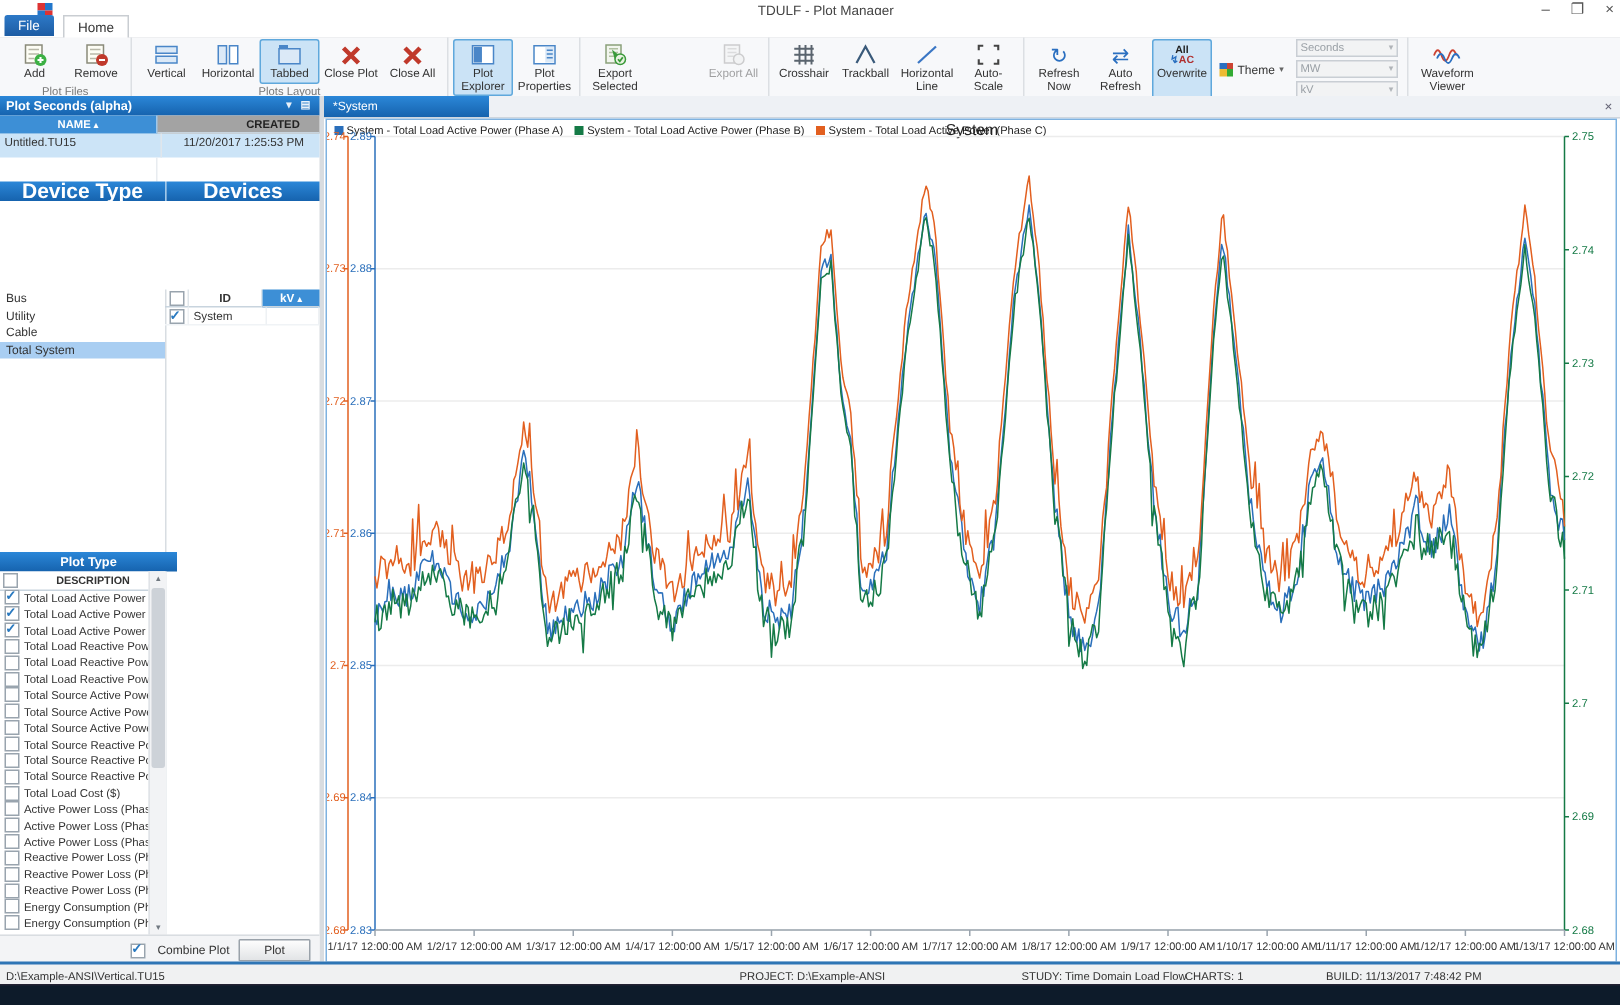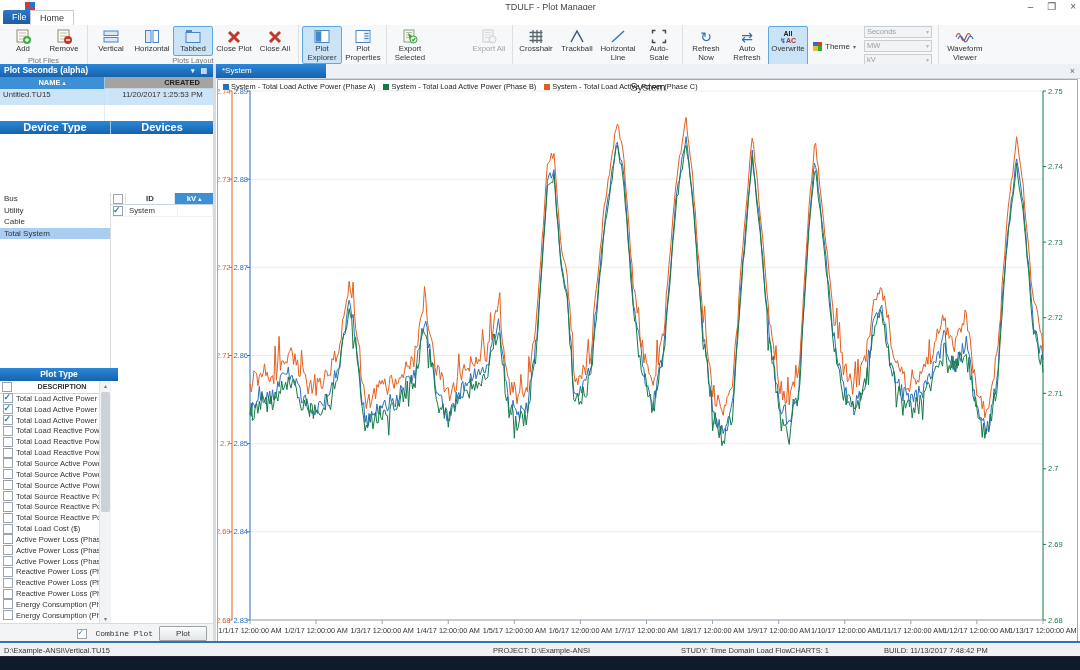--- a/index.html
+++ b/index.html
@@ -9,21 +9,21 @@
   .titlebar{position:absolute;top:0;left:0;right:0;height:15px;background:#fff;margin-left:21px;}
   .app-icon{position:absolute;top:2px;left:4px;width:10px;height:10px;display:grid;grid-template:1fr 1fr/1fr 1fr;}
   .app-icon i{display:block;}
   .win-title{position:absolute;top:2px;left:0;right:0;text-align:center;font-size:9px;color:#444;}
   .win-btns{position:absolute;top:0;right:4px;display:flex;gap:14px;color:#555;font-size:10px;line-height:14px;}
   .win-btns span{cursor:default;}
   
   .rtabs{position:absolute;top:10px;left:0;right:0;height:15px;border-bottom:1px solid #c9cdd2;background:#fff;}
   .rtab{position:absolute;top:0;height:14px;line-height:14px;padding:0 9px;font-size:9px;}
   .rtab.file{left:3px;background:linear-gradient(#2d79c7,#1d5ca3);color:#fff;border-radius:2px 2px 0 0;}
-  .rtab.home{left:30px;background:#fff;border:1px solid #c9cdd2;border-bottom:1px solid #fff;color:#333;}
+  .rtab.home{left:42px;background:#fff;border:1px solid #c9cdd2;border-bottom:1px solid #fff;color:#333;}
   
   .ribbon{position:absolute;top:25px;left:0;right:0;height:39px;background:#f7f8fa;border-bottom:1px solid #d5dce4;display:flex;align-items:stretch;}
   .rgroup{display:flex;flex-direction:column;border-right:1px solid #dcdfe3;padding:1px 3px 0 3px;}
   .rgroup .btns{display:flex;flex:1;align-items:stretch;gap:1px;}
   .rgroup .glabel{text-align:center;font-size:7.5px;color:#777;height:9px;line-height:9px;}
   .rbtn{display:flex;flex-direction:column;align-items:center;justify-content:flex-start;
         width:36px;padding:1px 1px;border:1px solid transparent;border-radius:2px;text-align:center;
         font-size:7.8px;line-height:1.12;color:#333;}
   .rbtn.sel{background:#cbe3f6;border-color:#5fa8dc;}
   .rbtn.dis{opacity:.45;filter:grayscale(.6);margin-left:38px;}
@@ -42,21 +42,21 @@
   .pane-head .hic{font-size:7px;opacity:.9;letter-spacing:2px;}
   .tblhead{display:flex;height:12px;line-height:12px;font-size:7.5px;font-weight:bold;}
   .tblhead .c1{width:104px;background:#3d8fd6;color:#fff;text-align:center;border-right:1px solid #9ec7ea;}
   .tblhead .c2{flex:1;background:#a3a3a3;color:#222;text-align:center;border-bottom:1px solid #c8d4de;padding-left:46px;}
   .exprow{display:flex;height:16px;line-height:12px;font-size:7.8px;}
   .exprow.selected{background:#cce4f7;}
   .exprow .c1{width:104px;padding-left:3px;border-right:1px solid #e0e6ec;overflow:hidden;white-space:nowrap;}
   .exprow .c2{flex:1;padding-left:4px;overflow:hidden;white-space:nowrap;text-align:center;}
   .expfill{height:16px;border-right:1px solid #e8ecf0;width:104px;}
   .split-heads{display:flex;height:13px;}
-  .split-heads div{background:linear-gradient(#2b87d8,#1663ae);color:#fff;font-weight:bold;font-size:11px;
+  .split-heads div{background:linear-gradient(#2b87d8,#1663ae);color:#fff;font-weight:bold;font-size:14px;
                    line-height:13px;text-align:center;}
   .dt-list{position:absolute;left:0;top:129px;width:110px;bottom:0;border-right:1px solid #d8dde2;}
   .dt-item{height:11.5px;line-height:11.5px;padding-left:4px;font-size:8px;white-space:nowrap;}
   .dt-item.selected{background:#a9cef2;}
   .dev-table{position:absolute;left:110px;top:129px;right:0;}
   .dev-hrow,.dev-row{display:flex;height:12px;line-height:12px;font-size:7.8px;}
   .dev-hrow .hc{border-bottom:1px solid #c8d4de;border-right:1px solid #dfe5ea;}
   .dev-hrow .hcb{width:15px;display:flex;align-items:center;justify-content:center;}
   .dev-hrow .hid{width:48px;text-align:center;font-weight:bold;}
   .dev-hrow .hkv{flex:1;background:#3d8fd6;color:#fff;font-weight:bold;text-align:center;border-right:none;}
@@ -76,21 +76,21 @@
   .scrollbar{position:absolute;left:99px;top:317px;width:11px;bottom:19px;background:#f2f3f5;border-left:1px solid #e0e3e7;}
   .sb-btn{height:10px;text-align:center;font-size:6px;color:#707880;line-height:10px;background:#f2f3f5;}
   .sb-btn.bottom{position:absolute;bottom:0;left:0;right:0;}
   .sb-thumb{position:absolute;top:11px;left:1px;right:1px;height:120px;background:#cdd2d8;border-radius:2px;}
   
   .cb{width:8px;height:8px;border:1px solid #99a4ae;background:#fff;display:inline-block;position:relative;flex:none;}
   .cb.checked::after{content:"\2713";position:absolute;left:-0.5px;top:-2.5px;font-size:9px;color:#2a7ac0;font-weight:bold;}
   
   .sb-footer{position:absolute;left:0;bottom:0;right:0;height:19px;background:#f3f4f6;border-top:1px solid #d9dde1;
              display:flex;align-items:center;justify-content:flex-end;gap:6px;padding-right:6px;}
-  .combine{display:flex;align-items:center;gap:8px;font-size:8px;font-family:Liberation Mono, monospace;}
+  .combine{display:flex;align-items:center;gap:8px;font-size:8px;}
   .plot-btn{width:46px;height:13px;background:linear-gradient(#fdfdfd,#e2e4e6);border:1px solid #9aa2aa;
             font-size:8px;text-align:center;line-height:13px;border-radius:1px;}
   
   .chart-pane{position:absolute;left:216px;top:64px;right:0;bottom:27px;background:#fff;}
   .chart-tabs{position:absolute;top:0;left:0;right:0;height:14px;background:#eef1f5;border-bottom:1px solid #cfd6dd;}
   .chart-tab{position:absolute;left:0;top:0;width:104px;height:14px;background:linear-gradient(#2b87d8,#1663ae);
              color:#fff;font-weight:normal;font-size:8px;line-height:14px;padding-left:6px;}
   .chart-close{position:absolute;right:5px;top:0;font-size:9px;color:#667;line-height:14px;}
   .chart-box{position:absolute;left:1px;right:2px;top:15px;bottom:1px;border:1px solid #7eb2e0;background:#fff;}
   .legend{position:absolute;left:5px;top:2px;display:flex;gap:8px;font-size:7.4px;color:#222;align-items:center;}

